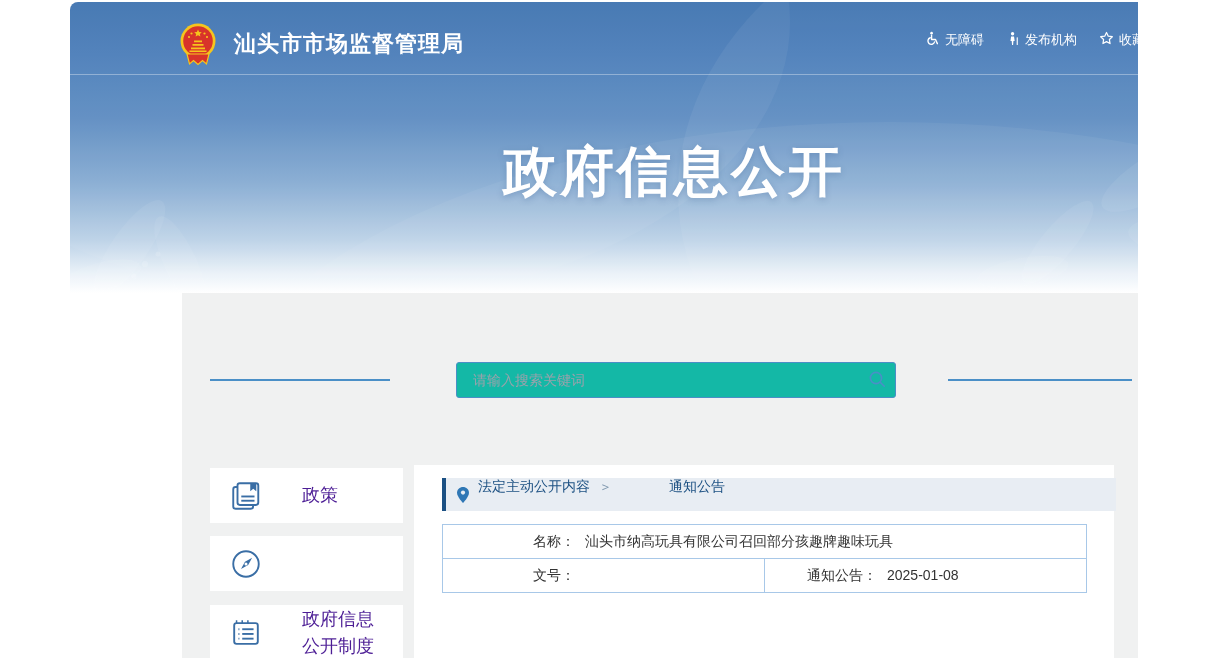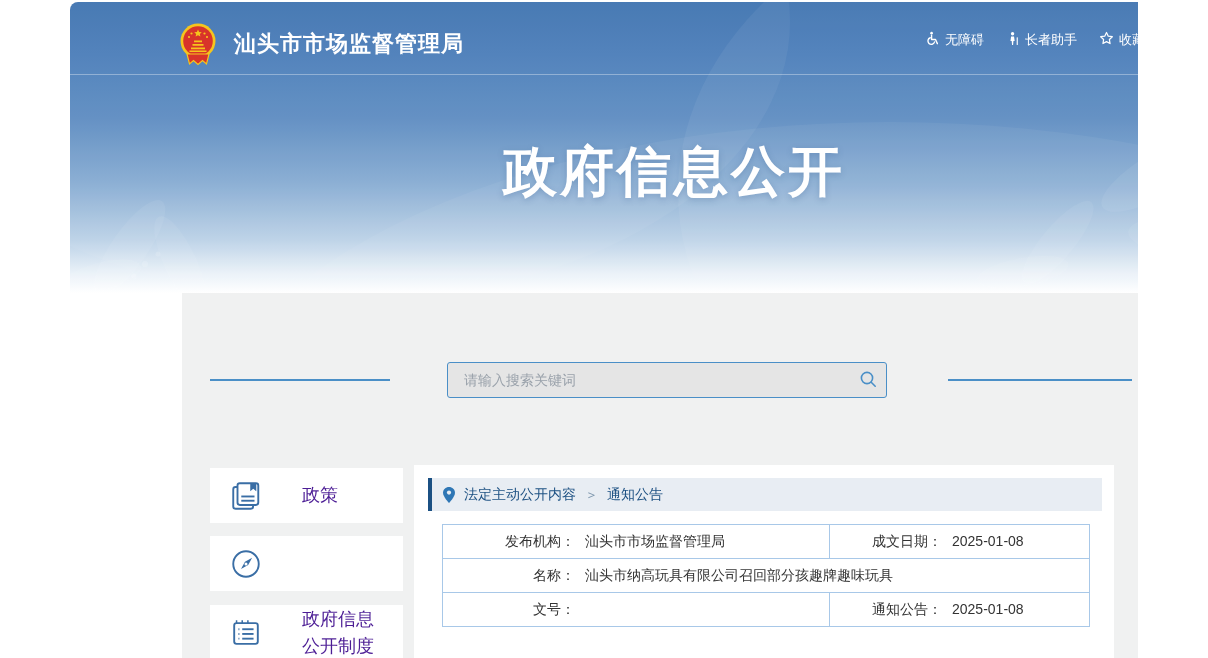--- a/index.html
+++ b/index.html
@@ -28,41 +28,41 @@
     font-size:54px;font-weight:bold;color:#fff;letter-spacing:3px;
     text-shadow:0 2px 6px rgba(40,80,130,0.25);}
 
   
   .panel{position:absolute;left:112px;top:293px;width:960px;height:365px;background:#f0f1f1;}
 
   
   .search-line{position:absolute;height:2px;background:#4a8fc7;top:379px;}
   .search-line.left{left:140px;width:180px;}
   .search-line.right{left:878px;width:184px;}
-  .search-box{position:absolute;left:377px;top:362px;width:440px;height:36px;background:#e5e5e5;
+  .search-box{position:absolute;left:386px;top:362px;width:440px;height:36px;background:#14b8a6;
     border:1px solid #4a8fc7;border-radius:3px;display:flex;align-items:center;box-sizing:border-box;}
   .search-input{flex:1;border:none;outline:none;background:transparent;margin-left:14px;
     font-size:14px;color:#333;font-family:inherit;}
   .search-input::placeholder{color:#9aa2ab;}
   .search-btn{width:36px;height:34px;border:none;background:transparent;display:flex;
     align-items:center;justify-content:center;cursor:pointer;}
 
   
   .side-card{position:absolute;left:140px;width:193px;height:55px;background:#fff;
     display:flex;align-items:center;cursor:pointer;}
   .side-card .icn{position:absolute;left:19px;width:34px;height:34px;color:#3a6ea5;}
   .side-card .lab{position:absolute;left:92px;width:78px;font-size:18px;color:#4c1d95;line-height:27px;}
   .card1{top:468px;} .card2{top:536px;} .card3{top:605px;height:56px;}
 
   
   .content-card{position:absolute;left:344px;top:465px;width:700px;height:200px;background:#fff;}
-  .crumb{position:absolute;left:14px;top:13px;width:674px;height:33px;background:#e8edf3;
-    border-left:4px solid #1b5083;display:flex;align-items:center;box-sizing:border-box;}
+  .crumb{position:absolute;left:28px;top:13px;width:674px;height:33px;background:#e8edf3;
+    border-left:4px solid #1b5083;display:flex;box-sizing:border-box;}
   .crumb .pin{margin-left:11px;display:flex;align-items:center;}
-  .crumb a{color:#1d5183;font-size:14px;text-decoration:none;cursor:pointer;}
+  .crumb a{color:#1d5183;font-size:14px;text-decoration:none;cursor:pointer;margin-left:48px;}
   .crumb .sep{color:#7d96ad;font-size:13px;margin:0 9px;}
   .crumb .first{margin-left:9px;}
 
   
   .info-table{position:absolute;left:28px;top:59px;width:645px;border-collapse:collapse;
     table-layout:fixed;font-size:14px;color:#333;background:#fff;}
   .info-table td{border:1px solid #a8c8e8;height:33px;padding:0;vertical-align:middle;}
   .td-l{width:386px;}
   .td-r{width:259px;}
   .lbl{display:inline-block;width:96px;text-align:right;margin-left:36px;}
@@ -136,21 +136,21 @@
           <span>无障碍</span>
         </div>
         <div class="quick-link">
           <span>
             <svg width="14" height="15" viewBox="0 0 16 16" fill="#fff">
               <circle cx="7.5" cy="2.6" r="1.9"></circle>
               <path d="M5.8 5.6 h3.4 l.7 5.2 h-1.4 l-.4 4.6 h-1.2 l-.4-4.6 h-1.4 z"></path>
               <rect x="12.2" y="6.5" width="1.3" height="9" rx="0.6"></rect>
             </svg>
           </span>
-          <span>长者助手</span>
+          <span>发布机构</span>
         </div>
         <div class="quick-link">
           <span>
             <svg width="15" height="15" viewBox="0 0 16 16" fill="none" stroke="#fff" stroke-width="1.3">
               <path d="M8 1.6 l1.9 3.9 4.3.6 -3.1 3 .7 4.3 L8 11.3 l-3.8 2.1 .7-4.3 -3.1-3 4.3-.6 z" stroke-linejoin="round"></path>
             </svg>
           </span>
           <span>收藏</span>
         </div>
       </div>
@@ -223,28 +223,20 @@
           <circle cx="6" cy="5.6" r="2.1" fill="#e8edf3"></circle>
         </svg>
       </span>
       <a class="first">法定主动公开内容</a>
       <span class="sep">＞</span>
       <a>通知公告</a>
     </div>
 
     <table class="info-table">
       <tbody>
-      <tr>
-        <td class="td-l">
-          <span class="lbl">发布机构：</span><span class="val">汕头市市场监督管理局</span>
-        </td>
-        <td class="td-r">
-          <span class="lbl">成文日期：</span><span class="val">2025-01-08</span>
-        </td>
-      </tr>
       <tr>
         <td colspan="2">
           <span class="lbl">名称：</span><span class="val">汕头市纳高玩具有限公司召回部分孩趣牌趣味玩具</span>
         </td>
       </tr>
       <tr>
         <td class="td-l">
           <span class="lbl">文号：</span><span class="val"></span>
         </td>
         <td class="td-r">

